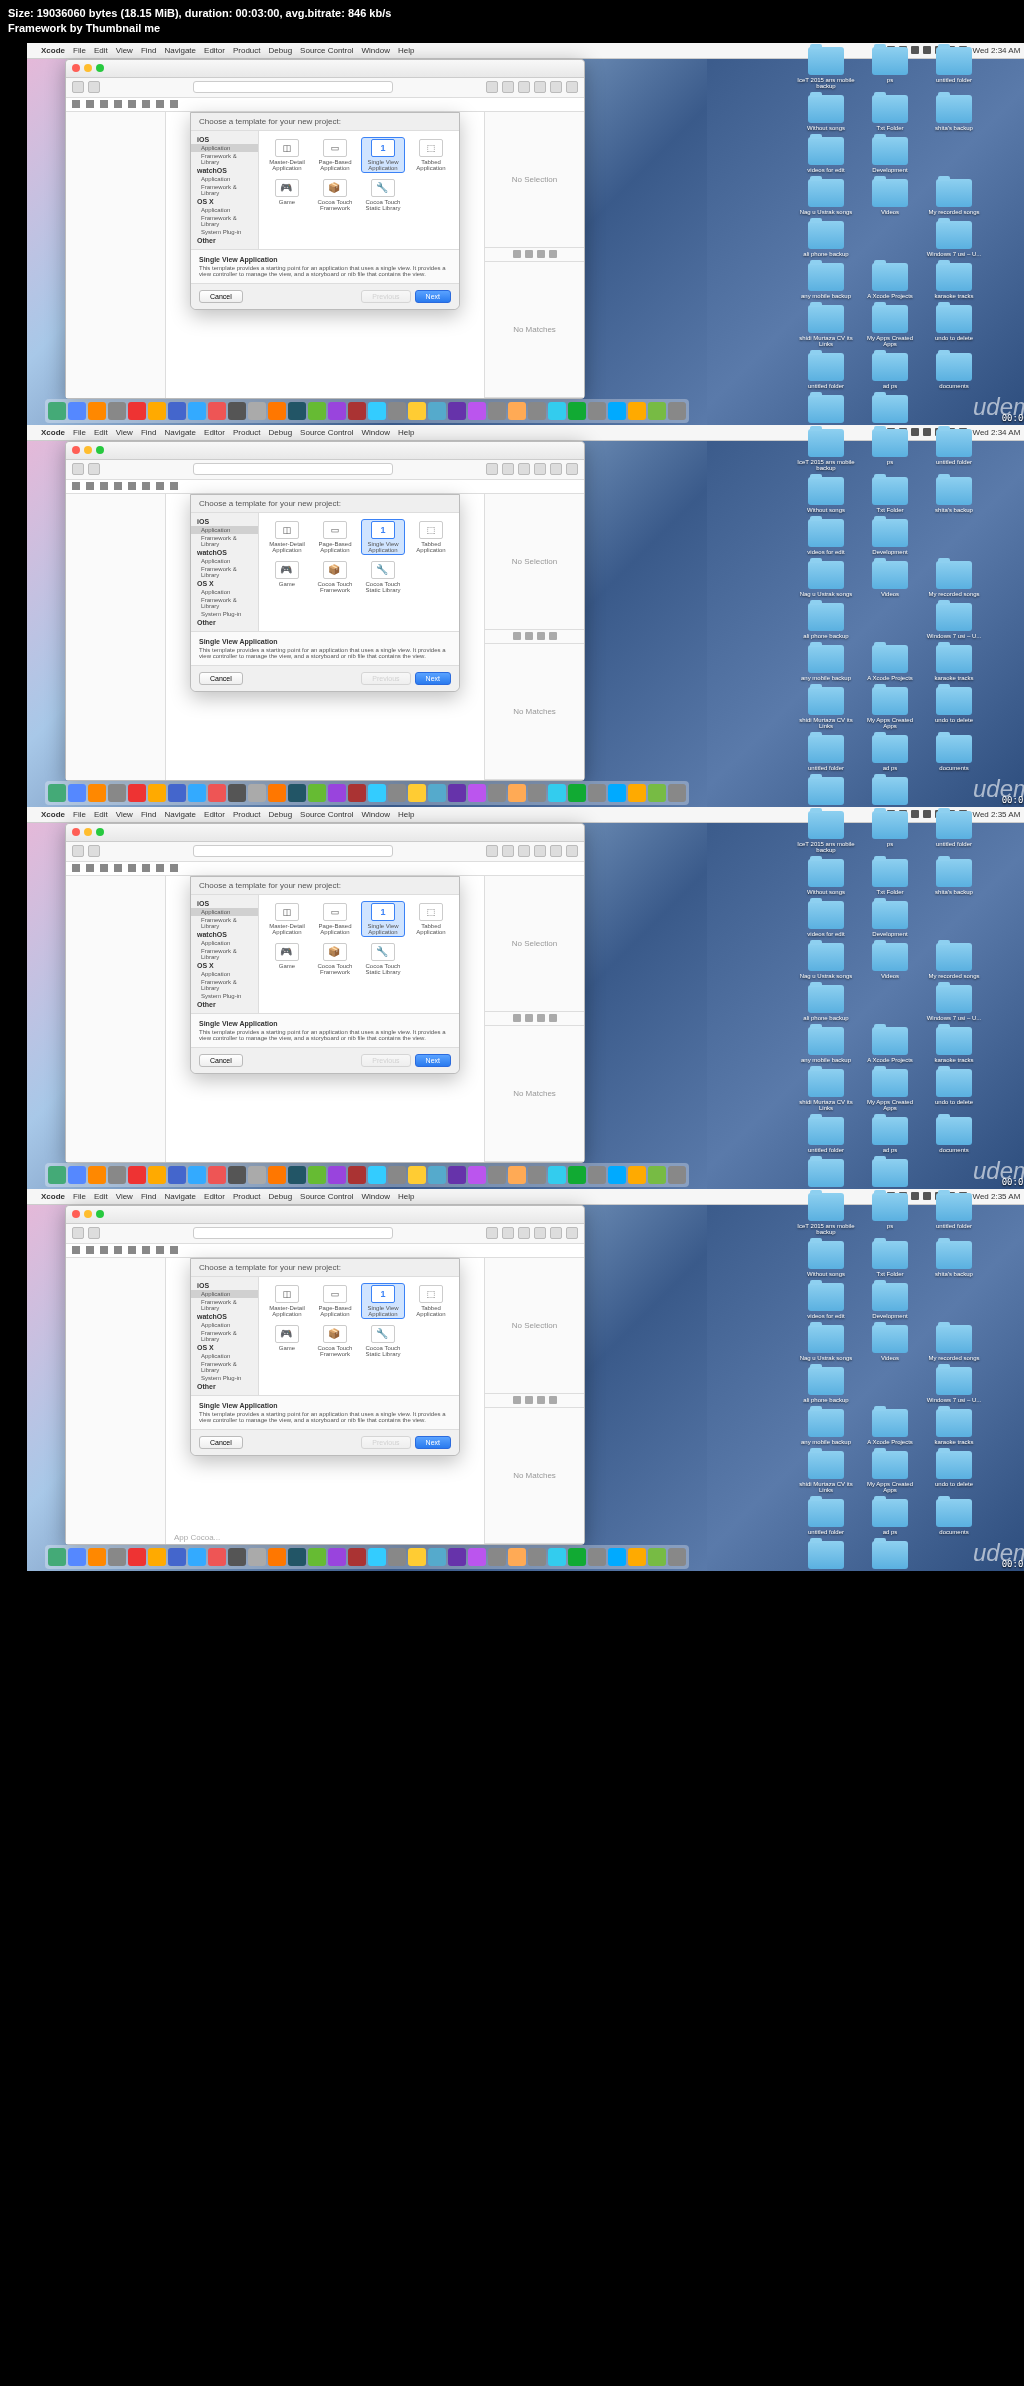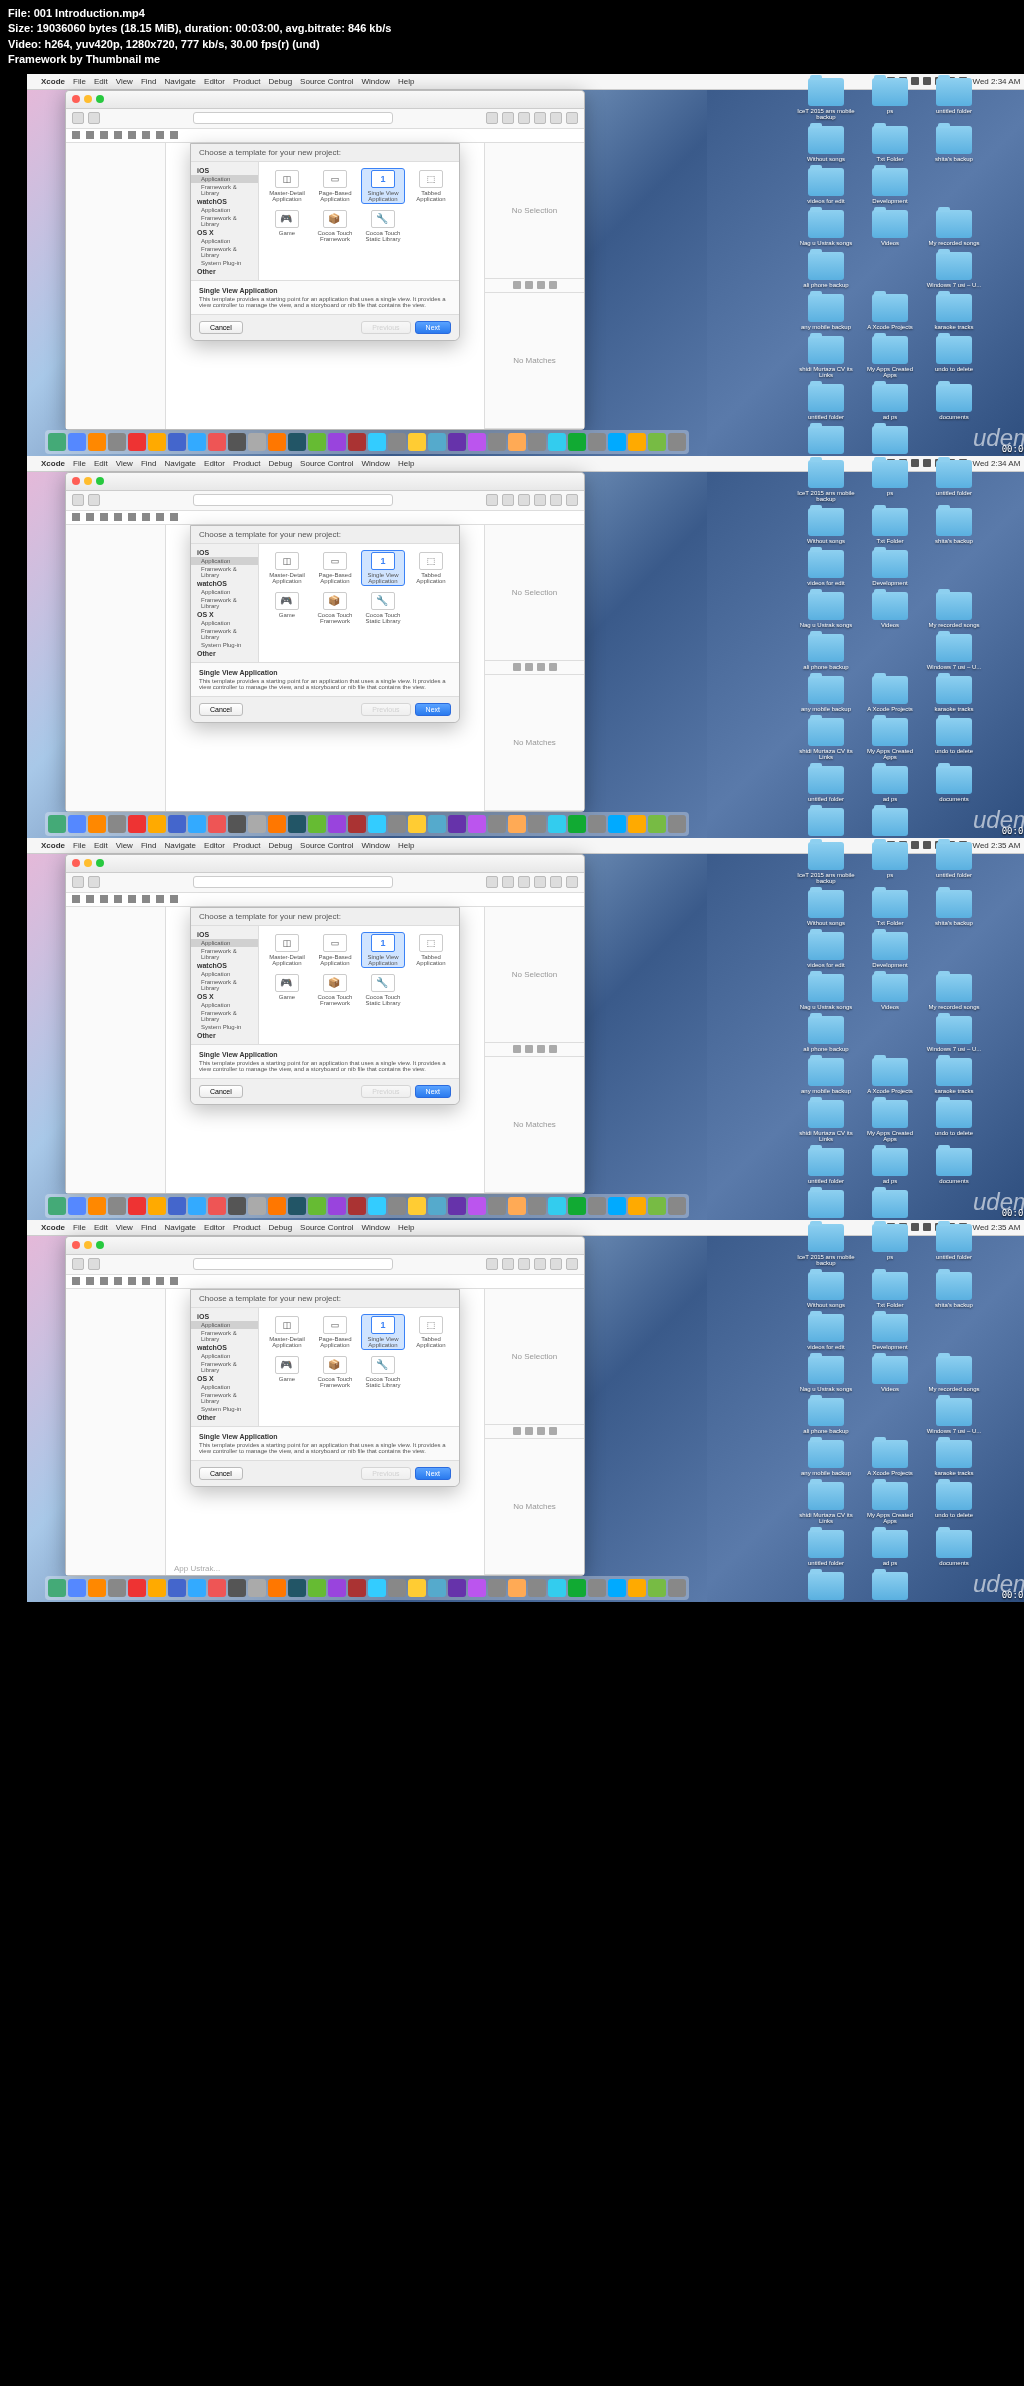--- a/index.html
+++ b/index.html
@@ -62,23 +62,21 @@
 .dock { position: absolute; bottom: 2px; left: 50%; transform: translateX(-50%); display: flex; gap: 2px; background: rgba(255,255,255,0.3); padding: 3px; border-radius: 4px; backdrop-filter: blur(4px); }
 .dock-icon { width: 18px; height: 18px; border-radius: 3px; }
 .watermark { position: absolute; bottom: 4px; right: 6px; color: rgba(255,255,255,0.6); font-size: 24px; font-weight: 300; font-style: italic; }
 .watermark-ts { position: absolute; bottom: 2px; right: 6px; color: #fff; font-size: 9px; font-family: monospace; text-shadow: 0 1px 2px #000; }
 .bottom-text { position: absolute; bottom: 2px; left: 8px; font-size: 8px; color: #aaa; }
 </style>
 </head>
 <body>
 
 <div class="header-info">
-  <div><b>File: 001 Introduction.mp4</b></div>
   <div><b>Size: 19036060 bytes (18.15 MiB), duration: 00:03:00, avg.bitrate: 846 kb/s</b></div>
-  <div><b>Video: h264, yuv420p, 1280x720, 777 kb/s, 30.00 fps(r) (und)</b></div>
   <div><b>Framework by Thumbnail me</b></div>
 </div>
 
 <div id="frames">
     <div class="frame-container">
       <div class="frame">
         <div class="menubar">
     <span></span>
     <span><b>Xcode</b></span>
           <span>File</span>
@@ -978,21 +976,21 @@
       <div>This template provides a starting point for an application that uses a single view. It provides a view controller to manage the view, and a storyboard or nib file that contains the view.</div>
     </div>
     <div class="sheet-footer">
       <button>Cancel</button>
       <div class="right-btns">
         <button disabled="" style="opacity:.5">Previous</button>
         <button class="next">Next</button>
       </div>
     </div>
   </div>
-        <div class="bottom-text">App Ustrak...</div>
+        <div class="bottom-text">App Cocoa...</div>
       </div>
       <div class="right-col">
         <div class="panel">No Selection</div>
         <div class="mini-icons">
                 <i></i>
                 <i></i>
                 <i></i>
                 <i></i>
               </div>
         <div class="panel">No Matches</div>

